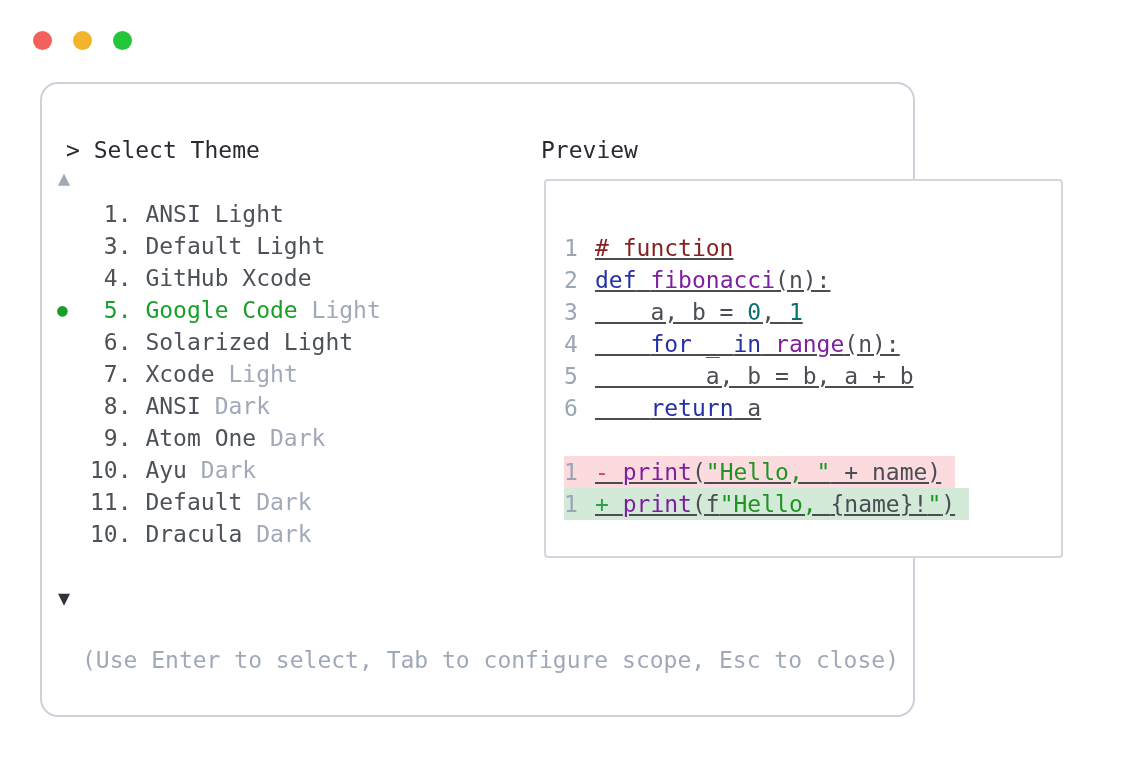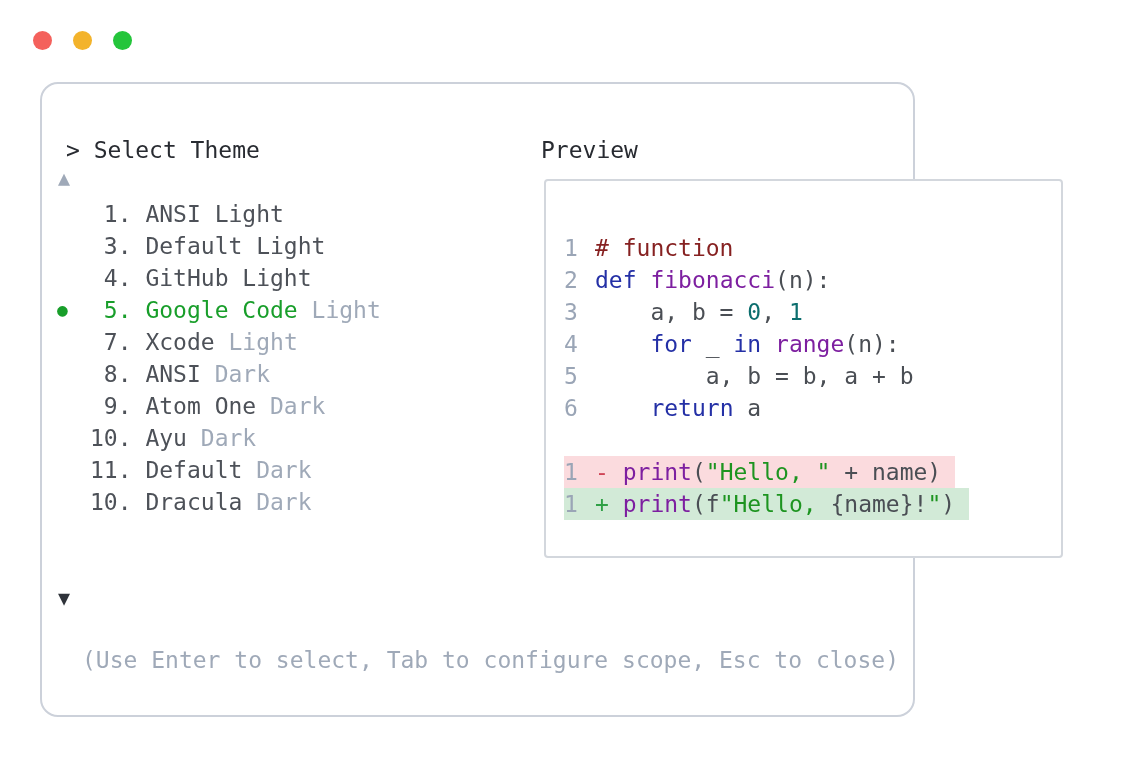--- a/index.html
+++ b/index.html
@@ -32,21 +32,21 @@
   .theme-item.selected .item-num,
   .theme-item.selected .item-name { color:var(--accent-green,#189e2a); }
   .bullet { position:absolute; left:-33px; top:0; font-size:18px; line-height:32px;
             color:var(--accent-green,#189e2a); }
 
   .help { position:absolute; left:16px; top:560px; color:var(--muted,#9fa9b8); white-space:pre;margin-left:24px; }
 
   .preview-box { position:absolute; left:502px; top:95px; width:519px; height:379px;
                  border:2px solid var(--preview-border,#d3d7dd); border-radius:4px; background:#fff; }
   .code { position:absolute; left:18px; top:51px; }
-  .code-row, .diff-row { line-height:32px; height:32px; white-space:pre; color:var(--plain,#4a4e54); }
+  .code-row, .diff-row { line-height:32px; height:32px; white-space:pre; color:var(--plain,#4a4e54);text-decoration:underline; }
   .lnum { display:inline-block; width:31px; color:var(--line-number,#9aa5b6); }
   .blank { height:32px; }
   .diff-row { width:fit-content; padding-right:14px; }
   .diff-removed { background:var(--diff-removed-bg,#fbdbde); }
   .diff-added { background:var(--diff-added-bg,#d2ead7); }
 
   .tok-comment  { color:var(--comment,#862121); }
   .tok-keyword  { color:var(--keyword,#2430a6); }
   .tok-function { color:var(--function,#7d1fa0); }
   .tok-number   { color:var(--number,#0c6e6e); }
@@ -70,22 +70,23 @@
 
     <div class="prompt">&gt; Select Theme</div>
 
     <div class="preview-label">Preview</div>
 
     <div class="scroll-up">▲</div>
 
     <div class="theme-list">
         <div class="theme-item"><span class="item-num"> 1. </span><span class="item-name">ANSI Light</span></div>
         <div class="theme-item"><span class="item-num"> 3. </span><span class="item-name">Default Light</span></div>
-        <div class="theme-item"><span class="item-num"> 4. </span><span class="item-name">GitHub Light</span></div>
+        <div class="theme-item"><span class="item-num"> 4. </span><span class="item-name">GitHub Xcode</span></div>
         <div class="theme-item selected"><span class="bullet">●</span><span class="item-num"> 5. </span><span class="item-name">Google Code</span><span class="item-suffix"> Light</span></div>
+        <div class="theme-item"><span class="item-num"> 6. </span><span class="item-name">Solarized Light</span></div>
         <div class="theme-item"><span class="item-num"> 7. </span><span class="item-name">Xcode</span><span class="item-suffix"> Light</span></div>
         <div class="theme-item"><span class="item-num"> 8. </span><span class="item-name">ANSI</span><span class="item-suffix"> Dark</span></div>
         <div class="theme-item"><span class="item-num"> 9. </span><span class="item-name">Atom One</span><span class="item-suffix"> Dark</span></div>
         <div class="theme-item"><span class="item-num">10. </span><span class="item-name">Ayu</span><span class="item-suffix"> Dark</span></div>
         <div class="theme-item"><span class="item-num">11. </span><span class="item-name">Default</span><span class="item-suffix"> Dark</span></div>
         <div class="theme-item"><span class="item-num">10. </span><span class="item-name">Dracula</span><span class="item-suffix"> Dark</span></div>
       </div>
 
     <div class="scroll-down">▼</div>
 

